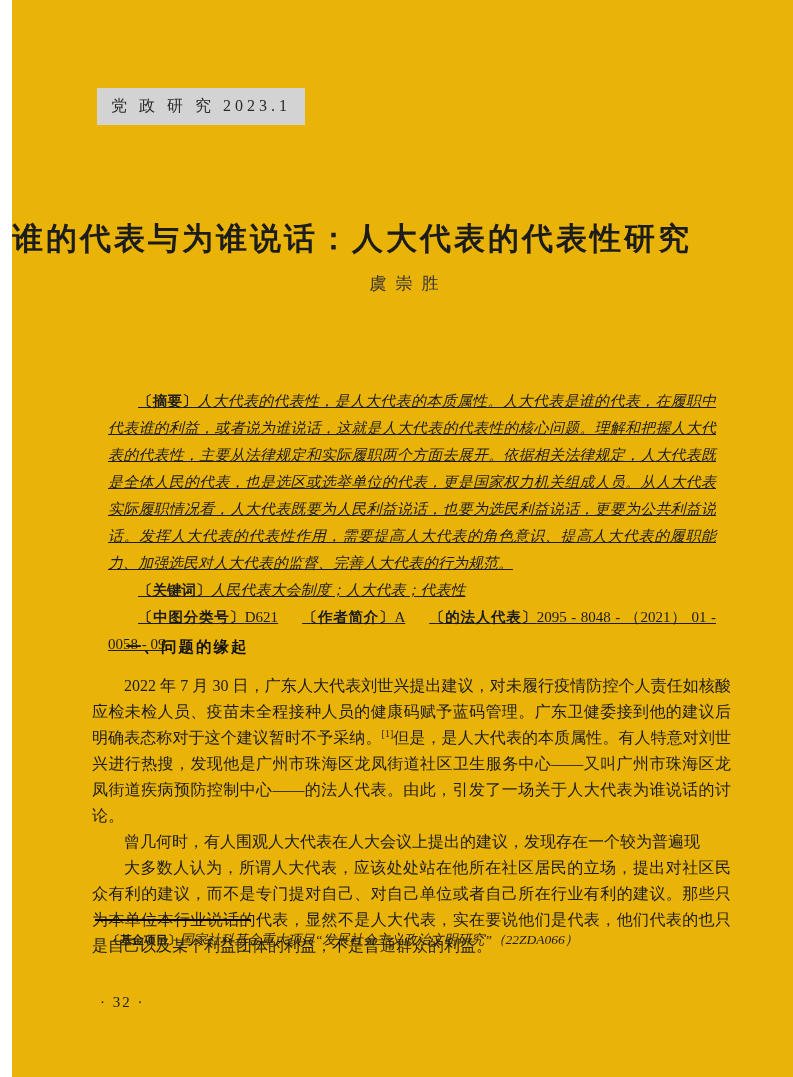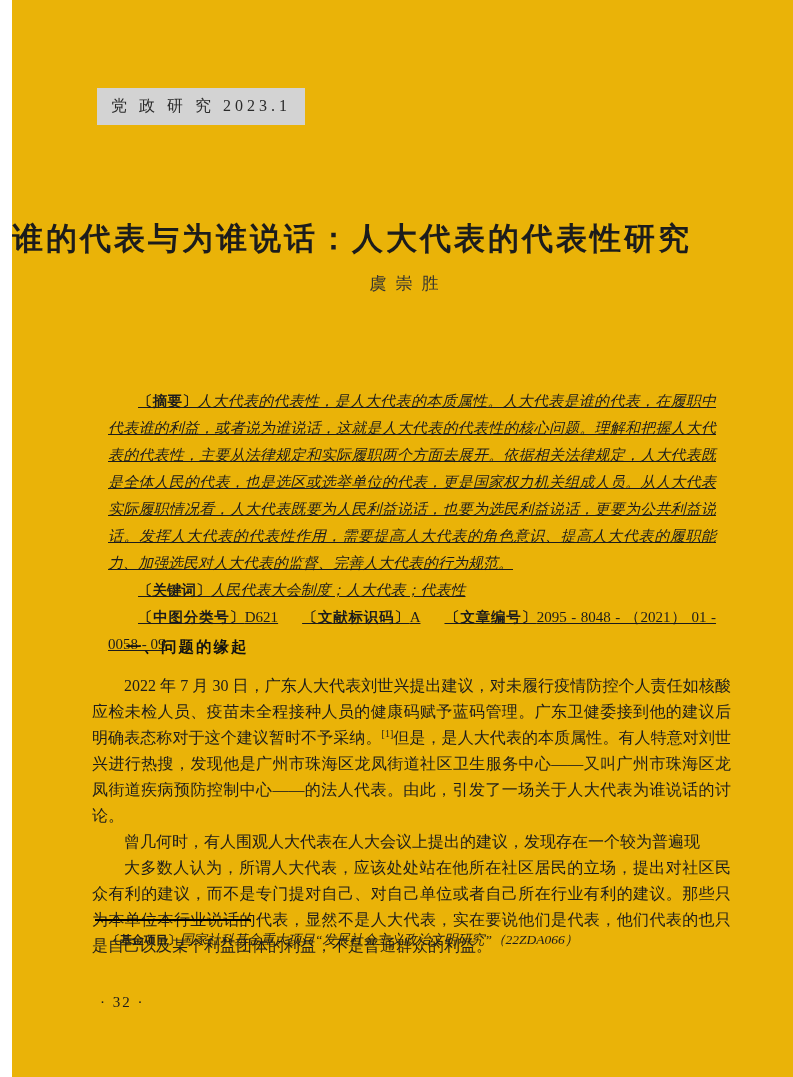--- a/index.html
+++ b/index.html
@@ -131,21 +131,21 @@
 
   <div class="journal-badge">党 政 研 究  2023.1</div>
 
   <h1 class="article-title">谁的代表与为谁说话：人大代表的代表性研究</h1>
 
   <div class="article-author">虞崇胜</div>
 
   <div class="abstract-block">
     <p><span class="label-bold">〔摘要〕</span><span class="kai">人大代表的代表性，是人大代表的本质属性。人大代表是谁的代表，在履职中代表谁的利益，或者说为谁说话，这就是人大代表的代表性的核心问题。理解和把握人大代表的代表性，主要从法律规定和实际履职两个方面去展开。依据相关法律规定，人大代表既是全体人民的代表，也是选区或选举单位的代表，更是国家权力机关组成人员。从人大代表实际履职情况看，人大代表既要为人民利益说话，也要为选民利益说话，更要为公共利益说话。发挥人大代表的代表性作用，需要提高人大代表的角色意识、提高人大代表的履职能力、加强选民对人大代表的监督、完善人大代表的行为规范。</span></p>
     <p><span class="label-bold">〔关键词〕</span><span class="kai">人民代表大会制度；人大代表；代表性</span></p>
-    <p class="clc-line"><span class="label-bold">〔中图分类号〕</span><span class="value">D621</span><span class="label-bold">〔文献标识码〕</span><span class="value">A</span><span class="label-bold">〔文章编号〕</span><span class="value-last">2095 - 8048 - （2021） 01 - 0058 - 09</span></p>
+    <p class="clc-line"><span class="label-bold">〔中图分类号〕</span><span class="value">D621</span><span class="label-bold">〔作者简介〕</span><span class="value">A</span><span class="label-bold">〔的法人代表〕</span><span class="value-last">2095 - 8048 - （2021） 01 - 0058 - 09</span></p>
   </div>
 
   <div class="section-heading">一、问题的缘起</div>
 
   <div class="body-text">
     <p><span>2022 年 7 月 30 日，广东人大代表刘世兴提出建议，对未履行疫情防控个人责任如核酸应检未检人员、疫苗未全程接种人员的健康码赋予蓝码管理。广东卫健委接到他的建议后明确表态称对于这个建议暂时不予采纳。</span><span class="footnote-ref">[1]</span><span>但是，是人大代表的本质属性。有人特意对刘世兴进行热搜，发现他是广州市珠海区龙凤街道社区卫生服务中心——又叫广州市珠海区龙凤街道疾病预防控制中心——的法人代表。由此，引发了一场关于人大代表为谁说话的讨论。</span></p>
     <p>曾几何时，有人围观人大代表在人大会议上提出的建议，发现存在一个较为普遍现</p>
     <p>大多数人认为，所谓人大代表，应该处处站在他所在社区居民的立场，提出对社区民众有利的建议，而不是专门提对自己、对自己单位或者自己所在行业有利的建议。那些只为本单位本行业说话的代表，显然不是人大代表，实在要说他们是代表，他们代表的也只是自己以及某个利益团体的利益，不是普通群众的利益。</p>
   </div>
 

